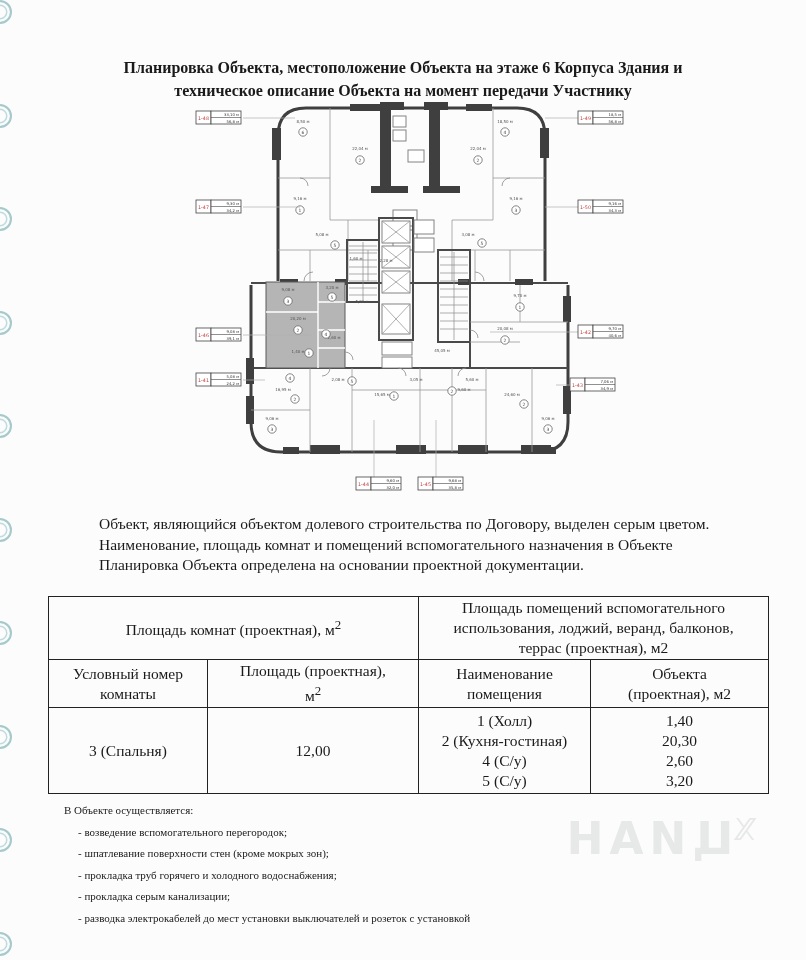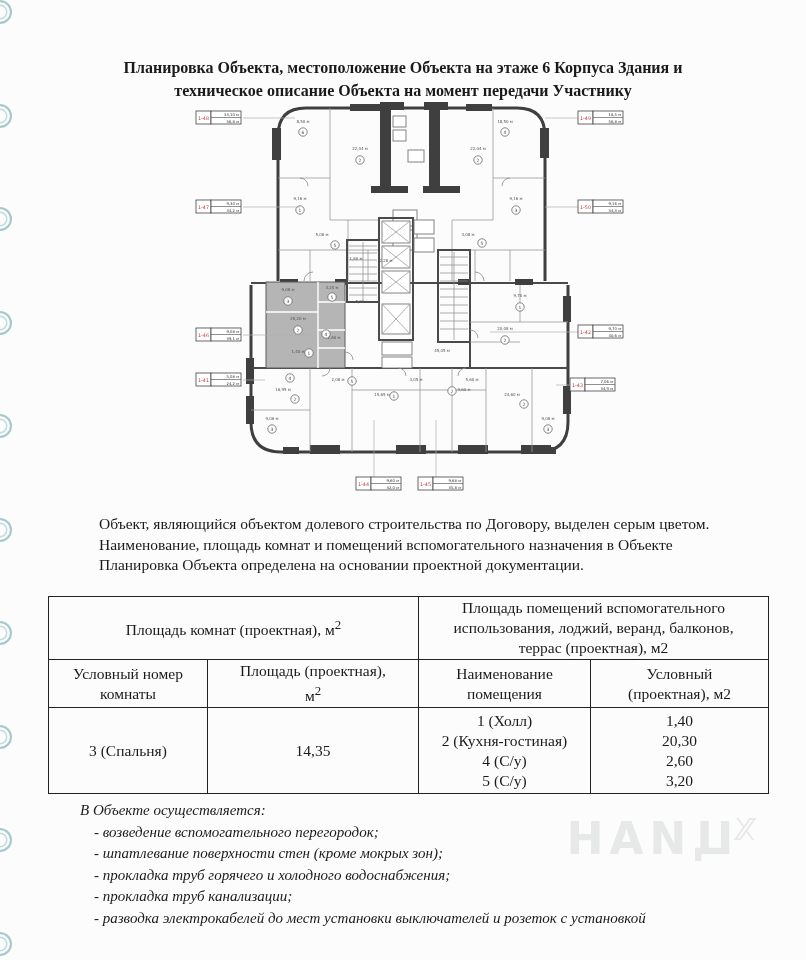--- a/index.html
+++ b/index.html
@@ -36,21 +36,21 @@
   .intro .indent{text-indent:33px;}
   .intro .hang{margin-left:-64px;}
   
   table.areas{
     position:absolute;left:48px;top:596px;width:720px;
     border-collapse:collapse;table-layout:fixed;
     font-size:15.5px;line-height:20px;text-align:center;
   }
   table.areas td{border:1.5px solid #222;padding:1px 16px;vertical-align:middle;}
   
-  .works{position:absolute;left:80px;top:800px;width:720px;font-size:15px;line-height:20px;font-style:italic;}
+  .works{position:absolute;left:64px;top:800px;width:720px;font-size:11px;line-height:20px;}
   .works .item{margin-left:14px;margin-top:1.5px;}
   
   .cian-wm{
     position:absolute;top:812px;right:12px;width:270px;text-align:center;
     transform:scaleX(-1);
     font-family:"DejaVu Sans",sans-serif;font-weight:bold;
     font-size:44px;letter-spacing:6px;color:rgba(175,178,178,0.28);
     user-select:none;
   }
   .cian-wm .fig{font-size:30px;vertical-align:14px;letter-spacing:0;}
@@ -366,25 +366,25 @@
     </colgroup>
   <tbody>
       <tr style="height:62px">
     <td colspan="2"><span>Площадь комнат (проектная), м</span><sup>2</sup></td>
     <td colspan="2">Площадь помещений вспомогательного использования, лоджий, веранд, балконов, террас (проектная), м2</td>
   </tr>
   <tr style="height:46px">
     <td>Условный номер комнаты</td>
     <td><span>Площадь (проектная),</span><br><span>м</span><sup>2</sup></td>
     <td>Наименование помещения</td>
-    <td><span>Условный</span><br><span>(проектная), м2</span></td>
+    <td><span>Объекта</span><br><span>(проектная), м2</span></td>
   </tr>
   <tr style="height:86px">
     <td>3 (Спальня)</td>
-    <td>14,35</td>
+    <td>12,00</td>
     <td>
       <span style="display:block">1 (Холл)</span>
       <span style="display:block">2 (Кухня-гостиная)</span>
       <span style="display:block">4 (С/у)</span>
       <span style="display:block">5 (С/у)</span>
     </td>
     <td>
       <span style="display:block">1,40</span>
       <span style="display:block">20,30</span>
       <span style="display:block">2,60</span>
@@ -392,21 +392,21 @@
     </td>
   </tr>
 </tbody>
   </table>
 
 <div class="works">
   <div>В Объекте осуществляется:</div>
   <div class="item">- возведение вспомогательного перегородок;</div>
   <div class="item">- шпатлевание поверхности стен (кроме мокрых зон);</div>
   <div class="item">- прокладка труб горячего и холодного водоснабжения;</div>
-  <div class="item">- прокладка труб канализации;</div>
+  <div class="item">- прокладка серым канализации;</div>
   <div class="item">- разводка электрокабелей до мест установки выключателей и розеток с установкой</div>
 </div>
 
 <div class="cian-wm"><span class="fig">𝕏</span><span>ЦИАН</span></div>
 <div id="edge-circles">
     <div class="edge-circle" style="top: 0px;"></div>
     <div class="edge-circle" style="top: 103.5px;"></div>
     <div class="edge-circle" style="top: 207px;"></div>
     <div class="edge-circle" style="top: 310.5px;"></div>
     <div class="edge-circle" style="top: 414px;"></div>

